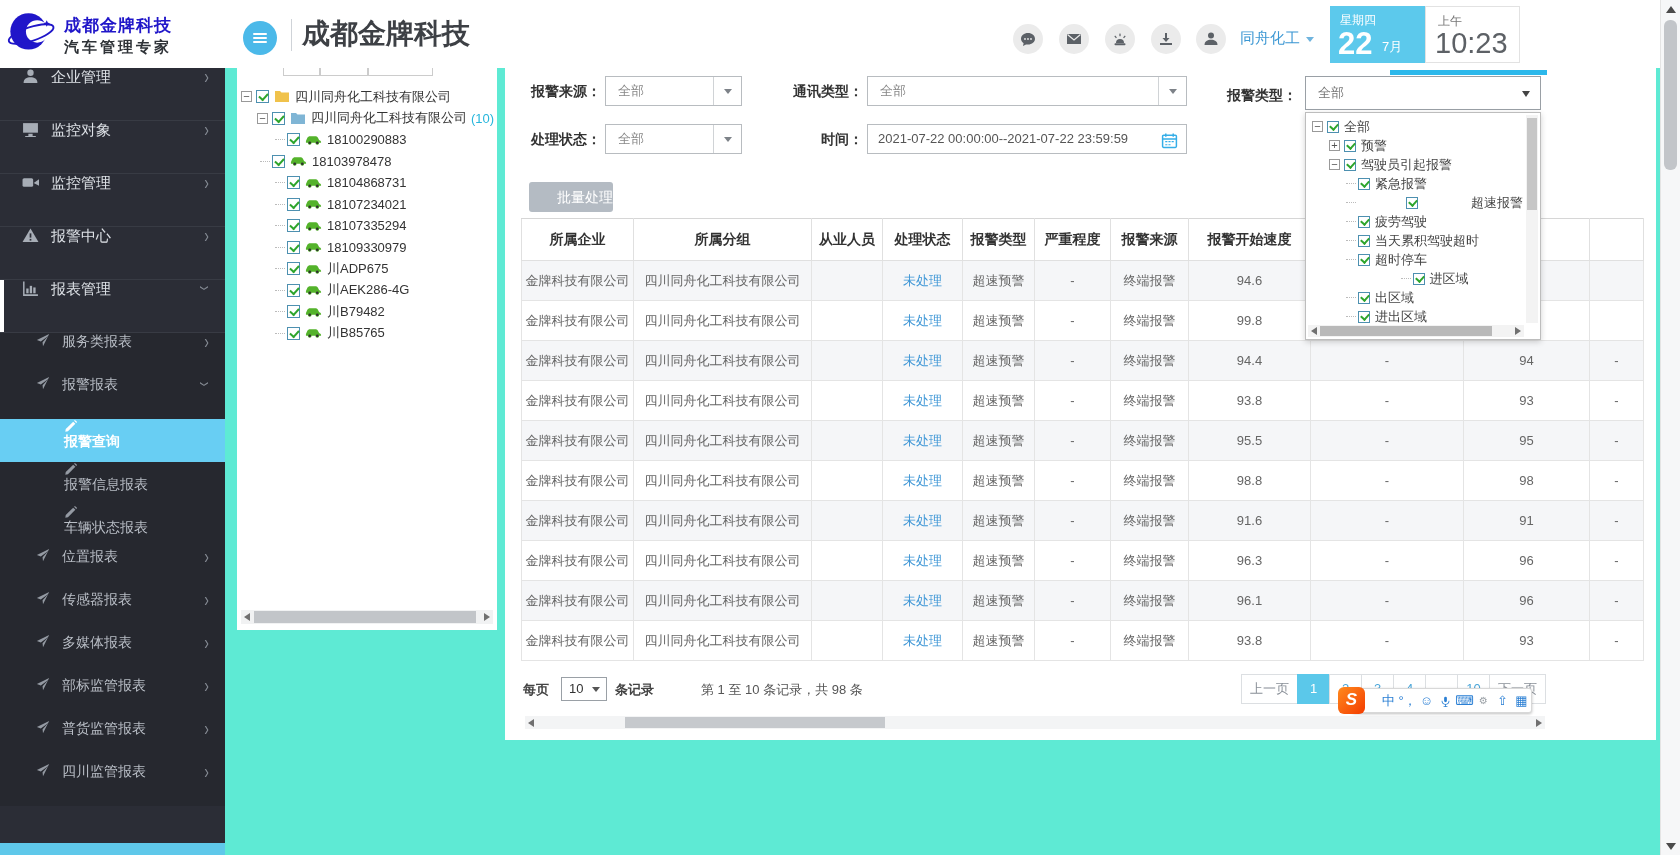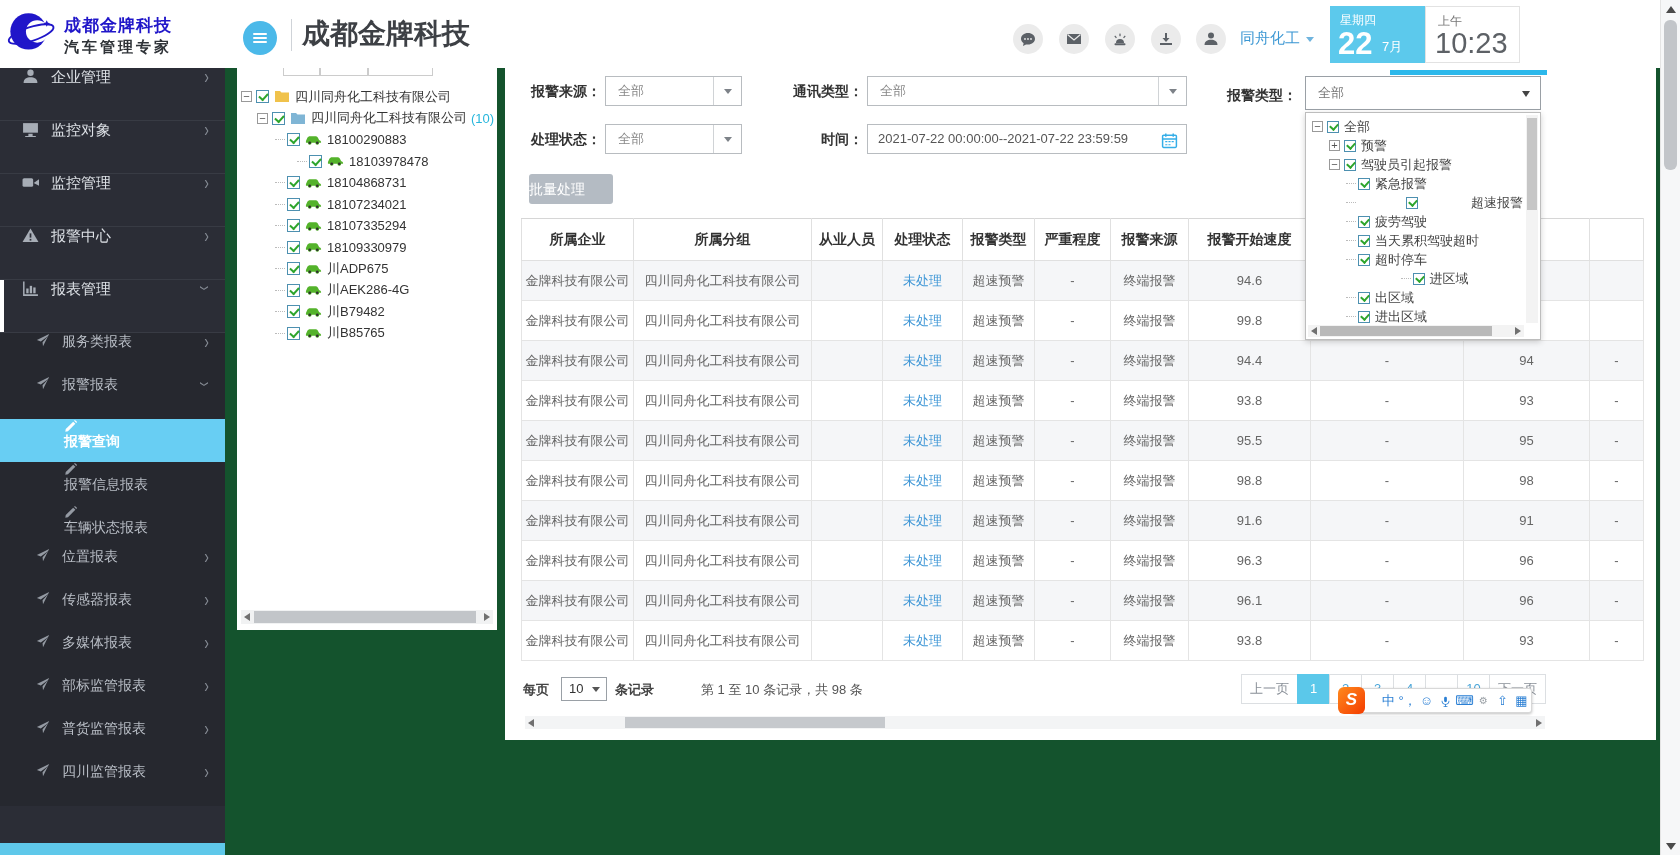--- a/index.html
+++ b/index.html
@@ -1,17 +1,17 @@
 <!DOCTYPE html>
 <html><head>
 <meta charset="utf-8">
 <style>
   html,body{margin:0;padding:0;background:#dfe3e8;}
   *{box-sizing:border-box;}
-  .page{position:relative;width:1680px;height:855px;background:#14532d;overflow:hidden;
+  .page{position:relative;width:1680px;height:855px;background:#5eead4;overflow:hidden;
         font-family:"Liberation Sans","DejaVu Sans",sans-serif;color:#333;}
 
   
   .topbar{position:absolute;left:0;top:0;width:1680px;height:68px;background:#fff;}
   .logo-area{position:absolute;left:0;top:0;width:225px;height:68px;background:#fff;}
   .logo-mark{position:absolute;left:6px;top:8px;width:52px;height:52px;}
   .logo-t1{position:absolute;left:64px;top:14px;font-size:17px;font-weight:bold;color:#2016c9;letter-spacing:1px;}
   .logo-t2{position:absolute;left:64px;top:38px;font-size:15px;font-weight:bold;color:#2f3338;letter-spacing:3px;}
   .hamburger{position:absolute;left:243px;top:21px;width:34px;height:34px;border-radius:50%;background:#4bb9e9;cursor:pointer;}
   .hamburger i{position:absolute;left:10px;width:14px;height:2px;background:#fff;border-radius:1px;}
@@ -66,21 +66,21 @@
   
   .mainpanel{position:absolute;left:505px;top:68px;width:1151px;height:672px;background:#fff;}
   .flabel{position:absolute;font-size:14px;font-weight:bold;color:#333;text-align:right;line-height:30px;}
   .sel{position:absolute;height:30px;border:1px solid #b8bcc0;background:#fff;cursor:pointer;}
   .sel-txt{position:absolute;left:12px;top:0;line-height:28px;font-size:13px;color:#888;}
   .sel-arrow{position:absolute;right:0;top:0;width:28px;height:100%;border-left:1px solid #d0d3d6;}
   .sel-arrow::after{content:"";position:absolute;left:10px;top:12px;width:0;height:0;border-left:4px solid transparent;border-right:4px solid transparent;border-top:5px solid #7d8288;}
   .time-ipt{position:absolute;height:30px;border:1px solid #b8bcc0;background:#fff;font-size:13px;color:#555;line-height:28px;padding-left:10px;cursor:text;}
   .cal-ico{position:absolute;right:8px;top:6px;width:17px;height:17px;color:#35aee8;cursor:pointer;}
   .cal-ico svg{width:100%;height:100%;}
-  .batch-btn{position:absolute;left:24px;top:106px;width:84px;height:30px;background:#b4bbc3;color:#fff;font-size:14px;border:none;border-radius:3px;text-align:left;line-height:30px;cursor:pointer;}
+  .batch-btn{position:absolute;left:24px;top:114px;width:84px;height:30px;background:#b4bbc3;color:#fff;font-size:14px;border:none;border-radius:3px;text-align:right;line-height:30px;cursor:pointer;}
 
   
   .tblwrap{position:absolute;left:16px;top:150px;width:1128px;overflow:hidden;}
   table.alarm{border-collapse:collapse;table-layout:fixed;width:1122px;}
   table.alarm th{height:42px;font-size:14px;font-weight:bold;color:#333;border:1px solid #e0e0e0;border-top:1px solid #d6d6d6;background:#fff;overflow:hidden;white-space:nowrap;}
   table.alarm td{height:40px;font-size:13px;color:#666;text-align:center;border:1px solid #e4e4e4;overflow:hidden;white-space:nowrap;}
   table.alarm tr.odd td{background:#f5f6f8;}
   .link{color:#3f97d6;cursor:pointer;}
 
   
@@ -356,21 +356,21 @@
           <span class="cb"></span>
           <span class="tico">
             <svg viewBox="0 0 18 10" width="17" height="10">
               <path d="M1 6l1.5-3.3C3 1.5 4 1 5.5 1h5c1.5 0 2.5.5 3.2 1.6L15 5.3c1.4.3 2 1 2 2.1V8h-2a2 2 0 01-4 0H7a2 2 0 01-4 0H1z" fill="#54b32b"></path>
               <circle cx="5" cy="8" r="1.4" fill="#2f2f2f"></circle>
               <circle cx="13" cy="8" r="1.4" fill="#2f2f2f"></circle>
             </svg>
           </span>
           <span>18100290883</span>
         </div>
-        <div class="trow" style="padding-left: 60px;">
+        <div class="trow" style="padding-left: 23px;">
           <span class="guide"></span>
           <span class="cb"></span>
           <span class="tico">
             <svg viewBox="0 0 18 10" width="17" height="10">
               <path d="M1 6l1.5-3.3C3 1.5 4 1 5.5 1h5c1.5 0 2.5.5 3.2 1.6L15 5.3c1.4.3 2 1 2 2.1V8h-2a2 2 0 01-4 0H7a2 2 0 01-4 0H1z" fill="#54b32b"></path>
               <circle cx="5" cy="8" r="1.4" fill="#2f2f2f"></circle>
               <circle cx="13" cy="8" r="1.4" fill="#2f2f2f"></circle>
             </svg>
           </span>
           <span>18103978478</span>

